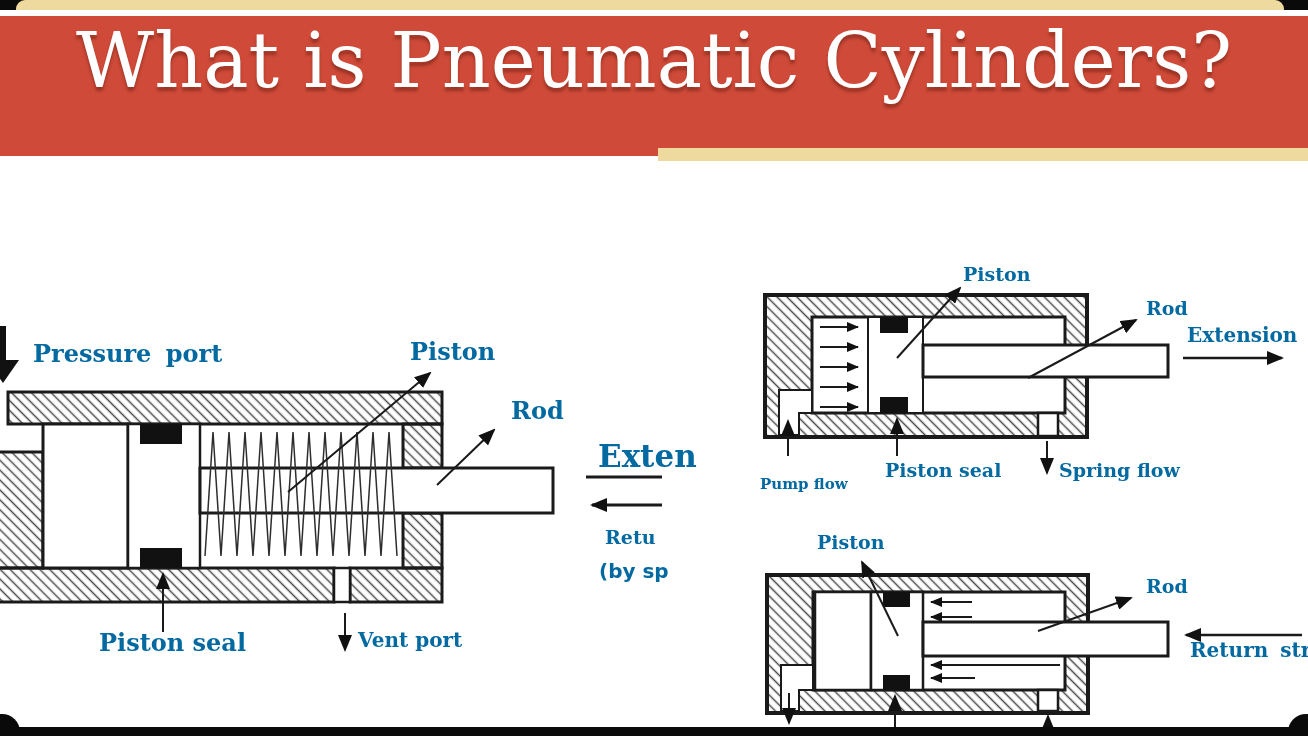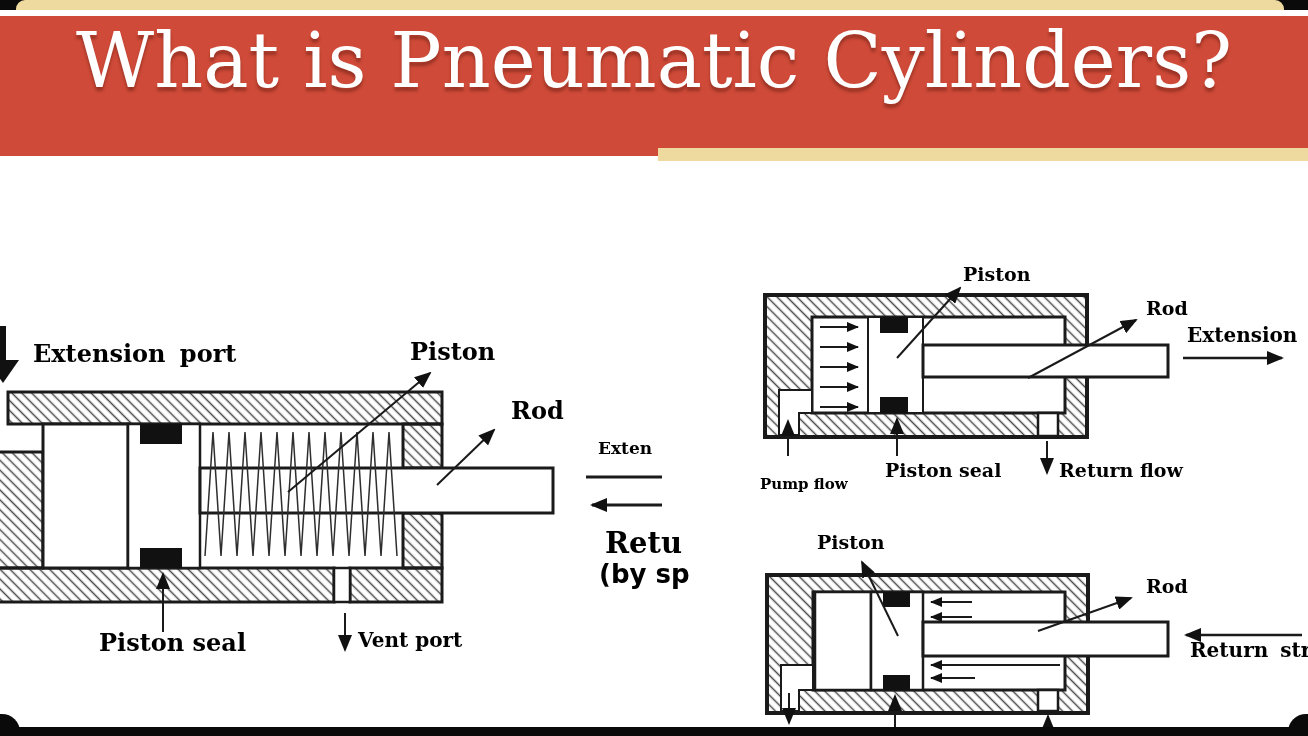--- a/index.html
+++ b/index.html
@@ -23,21 +23,21 @@
   
   .section-heading { position:absolute; font-family:"Liberation Sans","DejaVu Sans",sans-serif;
     font-weight:700; color:var(--heading-text,#a84334); font-size:45px; letter-spacing:1px;
     line-height:48px; white-space:nowrap; z-index:3; }
   .heading-single { left:7px; top:198px; }
   .heading-double { left:668px; top:194px; }
   
   svg.art { position:absolute; left:0; top:0; width:1308px; height:736px; z-index:1; }
   
   .lbl { position:absolute; font-family:"DejaVu Serif","Liberation Serif",serif; font-weight:700;
-    color:#000000; line-height:1.05; white-space:nowrap; z-index:3; }
+    color:#0369a1; line-height:1.05; white-space:nowrap; z-index:3; }
   .lbl-sans { font-family:"DejaVu Sans","Liberation Sans",sans-serif; }
   
   .bottom-bar { position:absolute; left:0; bottom:0; width:100%; height:9px; background:#0a0a0a; z-index:6; }
   .corner-bl { position:absolute; left:0; bottom:0; width:20px; height:22px; background:#0a0a0a;
     border-top-right-radius:18px; z-index:6; }
   .corner-br { position:absolute; right:0; bottom:0; width:20px; height:22px; background:#0a0a0a;
     border-top-left-radius:18px; z-index:6; }
 </style>
 </head>
 <body>
@@ -146,35 +146,35 @@
       <rect x="1038" y="690" width="20" height="21" fill="#fff" stroke-width="2.5"></rect>
       <line x1="898" y1="636" x2="862" y2="562" stroke-width="2" marker-end="url(#ah)"></line>
       <line x1="1038" y1="631" x2="1131" y2="598" stroke-width="2" marker-end="url(#ah)"></line>
       <line x1="1302" y1="635" x2="1186" y2="635" stroke-width="2.5" marker-end="url(#ah)"></line>
       <line x1="789" y1="693" x2="789" y2="723" stroke-width="2" marker-end="url(#ah)"></line>
       <line x1="895" y1="734" x2="895" y2="696" stroke-width="2" marker-end="url(#ah)"></line>
       <line x1="1048" y1="734" x2="1048" y2="716" stroke-width="2" marker-end="url(#ah)"></line>
     </g>
   </svg>
 
-  <div class="lbl" style="left:33px; top:341px; font-size:24px; word-spacing:6px;">Extension port</div>
+  <div class="lbl" style="left:33px; top:341px; font-size:24px; word-spacing:6px;">Pressure port</div>
   <div class="lbl" style="left:410px; top:339px; font-size:24px;">Piston</div>
   <div class="lbl" style="left:511px; top:398px; font-size:24px;">Rod</div>
-  <div class="lbl" style="left:598px; top:440px; font-size:17px;">Exten</div>
-  <div class="lbl" style="left:605px; top:528px; font-size:29px;">Retu</div>
-  <div class="lbl lbl-sans" style="left:599px; top:561px; font-size:26px;">(by sp</div>
+  <div class="lbl" style="left:598px; top:440px; font-size:31px;">Exten</div>
+  <div class="lbl" style="left:605px; top:528px; font-size:19px;">Retu</div>
+  <div class="lbl lbl-sans" style="left:599px; top:561px; font-size:20px;">(by sp</div>
   <div class="lbl" style="left:99px; top:630px; font-size:24px;">Piston seal</div>
   <div class="lbl" style="left:358px; top:630px; font-size:20px;">Vent port</div>
 
   <div class="lbl" style="left:963px; top:265px; font-size:19px;">Piston</div>
   <div class="lbl" style="left:1146px; top:299px; font-size:19px;">Rod</div>
   <div class="lbl" style="left:1187px; top:325px; font-size:20px; word-spacing:5px;">Extension stroke</div>
   <div class="lbl" style="left:760px; top:477px; font-size:15px;">Pump flow</div>
   <div class="lbl" style="left:885px; top:461px; font-size:19px;">Piston seal</div>
-  <div class="lbl" style="left:1059px; top:461px; font-size:19px;">Return flow</div>
+  <div class="lbl" style="left:1059px; top:461px; font-size:19px;">Spring flow</div>
 
   <div class="lbl" style="left:817px; top:533px; font-size:19px;">Piston</div>
   <div class="lbl" style="left:1146px; top:577px; font-size:19px;">Rod</div>
   <div class="lbl" style="left:1190px; top:640px; font-size:20px; word-spacing:5px;">Return stroke</div>
 
   <div class="bottom-bar"></div>
   <div class="corner-bl"></div>
   <div class="corner-br"></div>
 </div>
 

